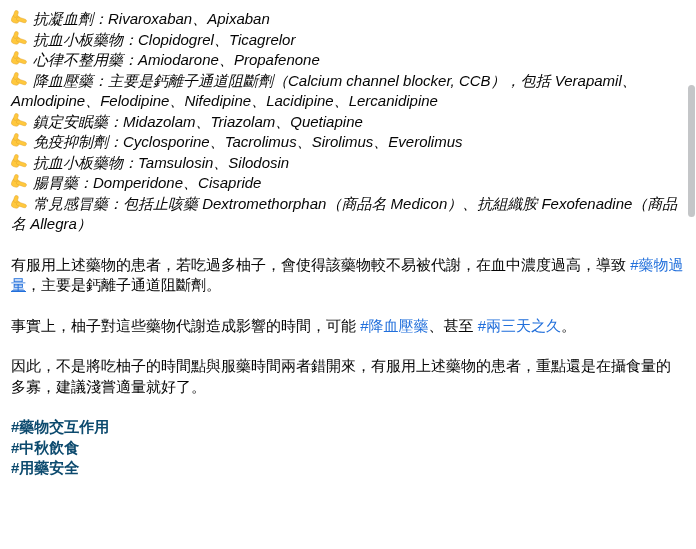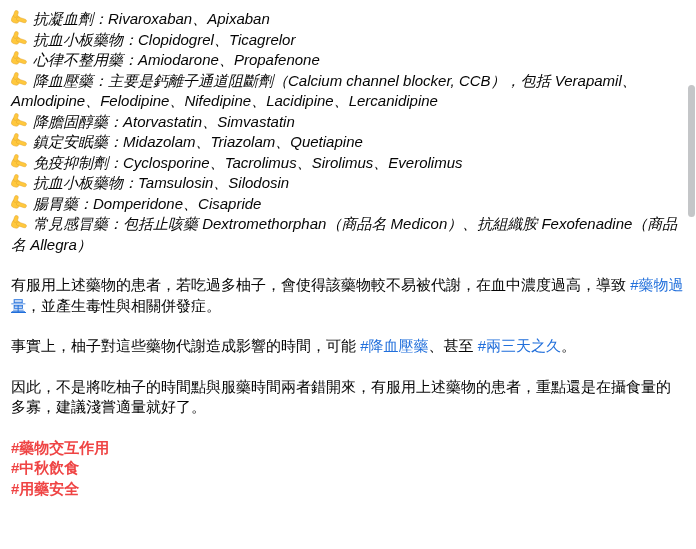--- a/index.html
+++ b/index.html
@@ -13,21 +13,21 @@
   .med-list{margin:0 0 20px 0;}
   .med-line{margin:0;font-style:italic;}
   .ico{display:inline-block;vertical-align:-3px;margin-right:5px;}
   .ico svg{display:block;}
   p{margin:0 0 20px 0;}
   a.inline-tag{color:#216FDB;text-decoration:none;cursor:pointer;}
   .wrapped-underline{text-decoration:underline;}
   .qmark{color:#EE352E;font-weight:800;font-size:16px;font-family:"DejaVu Sans",sans-serif;}
   .q-own-line{display:block;}
   .tag-block{margin:0;}
-  a.bold-tag{display:block;color:#ef4444;font-weight:700;text-decoration:none;cursor:pointer;line-height:20.5px;}
+  a.bold-tag{display:block;color:#0c4a6e;font-weight:700;text-decoration:none;cursor:pointer;line-height:20.5px;}
   .scroll-thumb{
     position:absolute;top:85px;right:1px;width:7px;height:132px;
     background:#C4C6C8;border-radius:4px;
   }
 </style>
 </head>
 <body>
 
 <div class="content">
 
@@ -68,29 +68,20 @@
             </g>
           </svg></span><span>降血壓藥：主要是鈣離子通道阻斷劑（Calcium channel blocker, CCB），包括 Verapamil、Amlodipine、Felodipine、Nifedipine、Lacidipine、Lercanidipine</span>
     </div>
     <div class="med-line">
       <span class="ico"><svg viewBox="0 0 24 24" width="17" height="17">
             <g transform="rotate(18 12 12)" fill="#FFC83D" stroke="#DEA02D" stroke-width="0.6">
               <rect x="1.5" y="9" width="11" height="11" rx="4"></rect>
               <rect x="2.5" y="2.5" width="5.4" height="10" rx="2.7"></rect>
               <rect x="8" y="10.5" width="14.5" height="5.2" rx="2.6"></rect>
             </g>
-          </svg></span><span>降膽固醇藥：Atorvastatin、Simvastatin</span>
-    </div>
-    <div class="med-line">
-      <span class="ico"><svg viewBox="0 0 24 24" width="17" height="17">
-            <g transform="rotate(18 12 12)" fill="#FFC83D" stroke="#DEA02D" stroke-width="0.6">
-              <rect x="1.5" y="9" width="11" height="11" rx="4"></rect>
-              <rect x="2.5" y="2.5" width="5.4" height="10" rx="2.7"></rect>
-              <rect x="8" y="10.5" width="14.5" height="5.2" rx="2.6"></rect>
-            </g>
           </svg></span><span>鎮定安眠藥：Midazolam、Triazolam、Quetiapine</span>
     </div>
     <div class="med-line">
       <span class="ico"><svg viewBox="0 0 24 24" width="17" height="17">
             <g transform="rotate(18 12 12)" fill="#FFC83D" stroke="#DEA02D" stroke-width="0.6">
               <rect x="1.5" y="9" width="11" height="11" rx="4"></rect>
               <rect x="2.5" y="2.5" width="5.4" height="10" rx="2.7"></rect>
               <rect x="8" y="10.5" width="14.5" height="5.2" rx="2.6"></rect>
             </g>
           </svg></span><span>免疫抑制劑：Cyclosporine、Tacrolimus、Sirolimus、Everolimus</span>
@@ -117,21 +108,21 @@
       <span class="ico"><svg viewBox="0 0 24 24" width="17" height="17">
             <g transform="rotate(18 12 12)" fill="#FFC83D" stroke="#DEA02D" stroke-width="0.6">
               <rect x="1.5" y="9" width="11" height="11" rx="4"></rect>
               <rect x="2.5" y="2.5" width="5.4" height="10" rx="2.7"></rect>
               <rect x="8" y="10.5" width="14.5" height="5.2" rx="2.6"></rect>
             </g>
           </svg></span><span>常見感冒藥：包括止咳藥 Dextromethorphan（商品名 Medicon）、抗組織胺 Fexofenadine（商品名 Allegra）</span>
     </div>
   </div>
 
-  <p><span>有服用上述藥物的患者，若吃過多柚子，會使得該藥物較不易被代謝，在血中濃度過高，導致 </span><a class="inline-tag"><span>#藥物過</span><span class="wrapped-underline">量</span></a><span>，並產生毒性與相關併發症。</span></p>
+  <p><span>有服用上述藥物的患者，若吃過多柚子，會使得該藥物較不易被代謝，在血中濃度過高，導致 </span><a class="inline-tag"><span>#藥物過</span><span class="wrapped-underline">量</span></a><span>，主要是鈣離子通道阻斷劑。</span></p>
 
 
   <p><span>事實上，柚子對這些藥物代謝造成影響的時間，可能 </span><a class="inline-tag">#降血壓藥</a><span>、甚至 </span><a class="inline-tag">#兩三天之久</a><span>。</span></p>
 
   <p>因此，不是將吃柚子的時間點與服藥時間兩者錯開來，有服用上述藥物的患者，重點還是在攝食量的多寡，建議淺嘗適量就好了。</p>
 
   <div class="tag-block">
     <a class="bold-tag">#藥物交互作用</a>
     <a class="bold-tag">#中秋飲食</a>
     <a class="bold-tag">#用藥安全</a>

